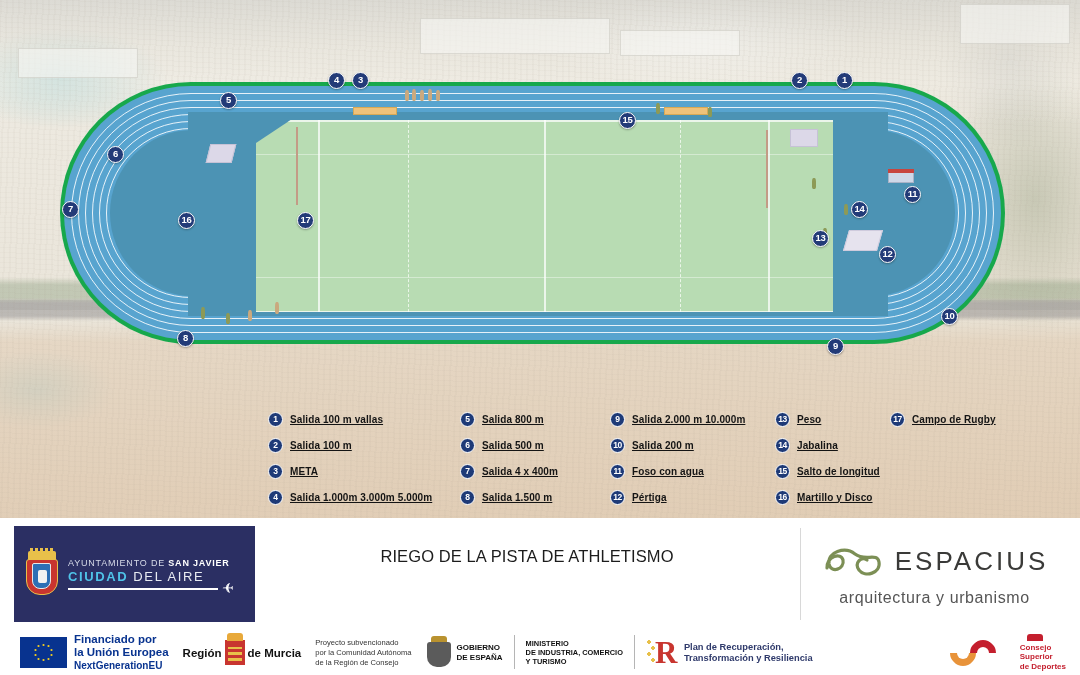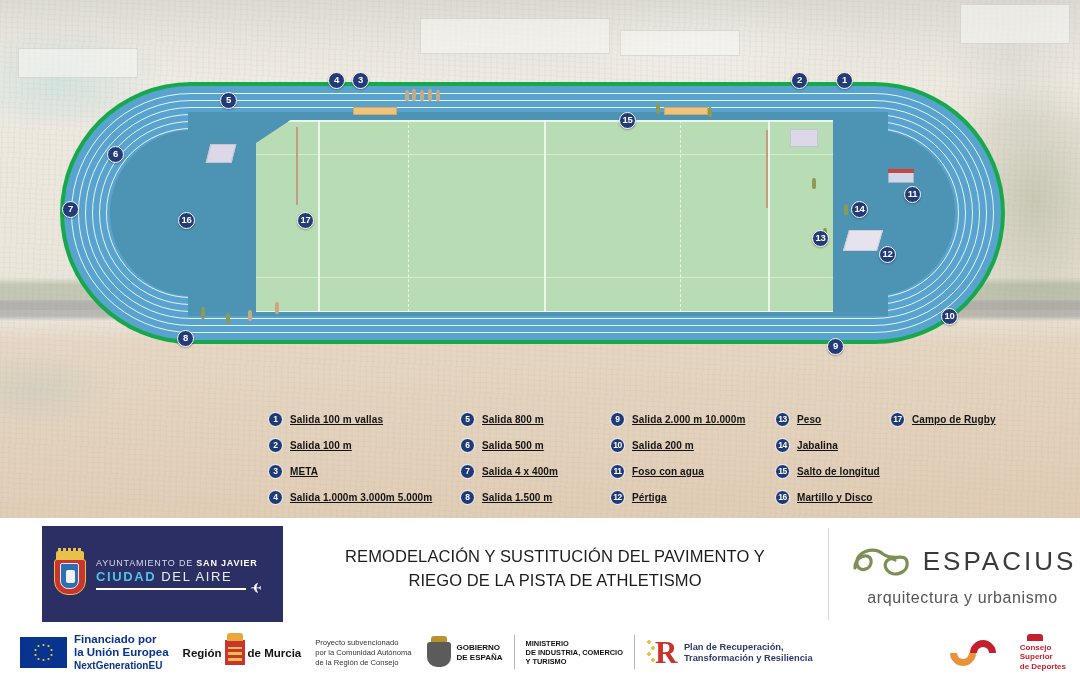--- a/index.html
+++ b/index.html
@@ -127,21 +127,20 @@
   .leg-text {
     font-size: 10px; font-weight: 700; color: #141414;
     white-space: nowrap; letter-spacing: 0.1px; text-decoration: underline;
   }
 
   
   #title-band {
     position: absolute; left: 0; top: 518px;
     width: 919px; height: 110px;
     background: #ffffff;
-    margin-left: 28px;
   }
   #ayto-box {
     position: absolute; left: 14px; top: 8px;
     width: 241px; height: 96px;
     background: #2b2f63;
     display: flex; align-items: center; padding-left: 10px;
   }
   .shield {
     width: 36px; height: 46px; position: relative; flex: 0 0 auto; margin-right: 8px;
   }
@@ -459,21 +458,20 @@
           <span>AYUNTAMIENTO DE </span><b>SAN JAVIER</b>
         </div>
         <div class="ayto-l2">
           <span class="cyan">CIUDAD</span><span class="wht"> DEL AIRE</span>
         </div>
         <div class="plane-rule"></div>
       </div>
     </div>
 
     <div id="main-title">
-      <div>REMODELACIÓN Y SUSTITUCIÓN DEL PAVIMENTO Y</div>
       <div>RIEGO DE LA PISTA DE ATHLETISMO</div>
     </div>
 
     <div id="espacius">
       <div class="esp-row">
         <svg class="esp-mark" viewBox="0 0 68 40">
           <path d="M6 26 C6 14, 20 10, 22 18 C24 27, 10 32, 8 22 C6 10, 24 4, 34 12
                    C44 20, 56 10, 58 20 C60 31, 44 36, 38 28 C33 21, 40 14, 46 18" fill="none" stroke="#7c8f55" stroke-width="3.2" stroke-linecap="round"></path>
         </svg>
         <span class="esp-name">ESPACIUS</span>

